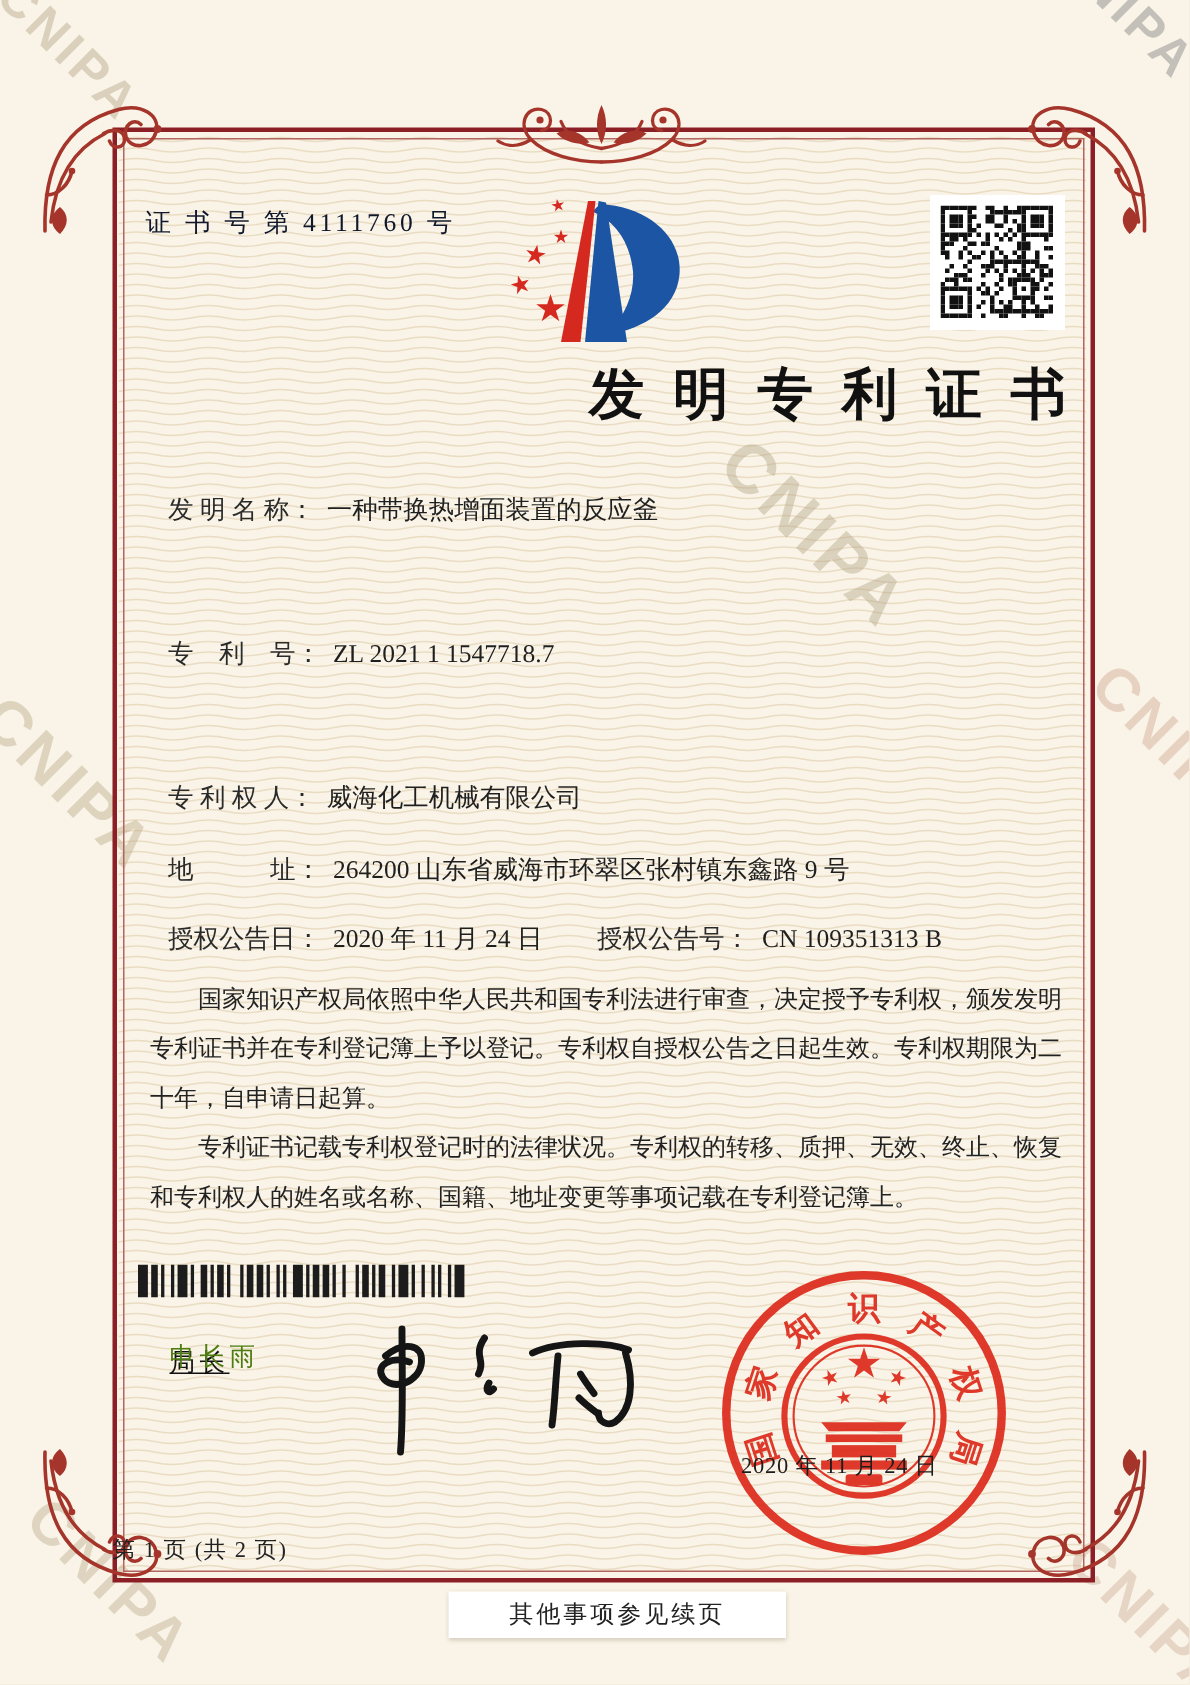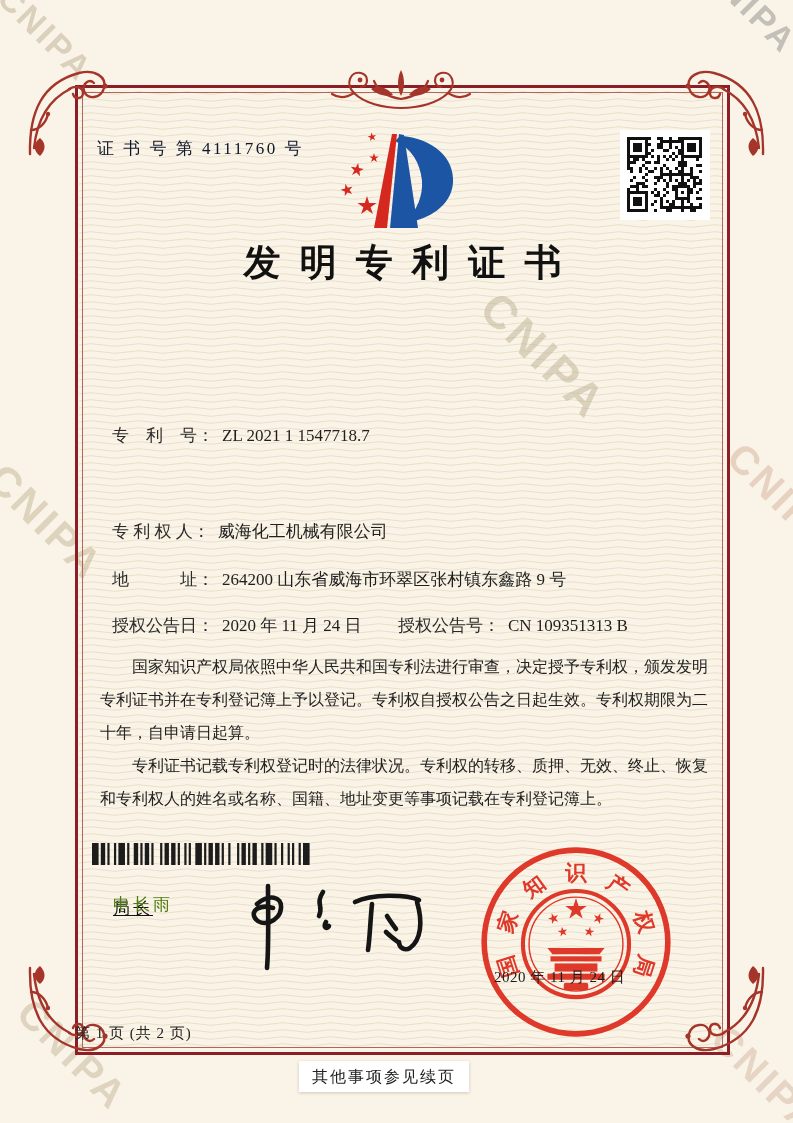--- a/index.html
+++ b/index.html
@@ -29,21 +29,21 @@
   .cert-no { position:absolute; left:97px; top:137px; z-index:3;
     font-size:17px; letter-spacing:2.5px; color:#0f172a; }
 
   .qr-bg { position:absolute; left:620px; top:130px; width:90px; height:90px;
     background:#ffffff; z-index:3; }
   #qr { position:absolute; left:627px; top:137px; z-index:4; }
 
   #logo { position:absolute; left:328px; top:126px; z-index:3; }
 
   .title { position:absolute; left:75px; top:238px; width:655px; z-index:3;
-    text-align:center; font-size:37px; font-weight:bold; color:#111;
+    text-align:right; font-size:37px; font-weight:bold; color:#111;
     letter-spacing:0.52em; text-indent:0.52em; }
 
   .frow { position:absolute; left:112px; z-index:3; font-size:17px;
     white-space:nowrap; color:#1f1f1f; }
   .frow .lab { color:#2a2a2a; margin-right:8px; }
   .frow .val { color:#1f1f1f; }
   .val-fixed { display:inline-block; width:176px; }
 
   .paras { position:absolute; left:100px; top:650px; width:608px; z-index:3;
     font-size:16px; line-height:33px; color:#222; text-align:justify; }
@@ -59,21 +59,21 @@
     font-family:"Liberation Sans","DejaVu Sans",sans-serif; }
   #signature { position:absolute; left:222px; top:874px; z-index:3; }
 
   #seal { position:absolute; left:476px; top:842px; z-index:5; opacity:0.93; }
   .seal-date { position:absolute; left:494px; top:968px; width:172px; z-index:6;
     font-size:15px; color:#1c1c1c; letter-spacing:0.5px; white-space:nowrap; }
 
   .page-num { position:absolute; left:75px; top:1024px; width:655px; z-index:3;
     text-align:left; font-size:15px; color:#222; letter-spacing:1px; }
 
-  .cont-note { position:absolute; left:299px; top:1061px; width:170px; height:31px;
+  .cont-note { position:absolute; left:299px; top:1061px; width:225px; height:31px;
     z-index:3; background:#ffffff; box-shadow:0 1px 3px rgba(90,70,50,.25);
     text-align:center; line-height:31px; font-size:16px; letter-spacing:2px; color:#222; }
 </style>
 </head>
 <body>
 
 <div class="page">
 
   <svg width="0" height="0" style="position:absolute">
     <defs>
@@ -568,20 +568,23 @@
       <rect x="27" y="72" width="3" height="3" fill="#111"></rect>
       <rect x="39" y="72" width="3" height="3" fill="#111"></rect>
       <rect x="42" y="72" width="3" height="3" fill="#111"></rect>
       <rect x="54" y="72" width="3" height="3" fill="#111"></rect>
       <rect x="63" y="72" width="3" height="3" fill="#111"></rect>
       <rect x="66" y="72" width="3" height="3" fill="#111"></rect>
     </svg>
 
   <div class="title">发明专利证书</div>
 
+  <div class="frow" style="top:328px">
+    <span class="lab">发 明 名 称：</span><span class="val">一种带换热增面装置的反应釜</span>
+  </div>
   <div class="frow" style="top:424px">
     <span class="lab">专　利　号：</span><span class="val">ZL 2021 1 1547718.7</span>
   </div>
   <div class="frow" style="top:520px">
     <span class="lab">专 利 权 人：</span><span class="val">威海化工机械有限公司</span>
   </div>
   <div class="frow" style="top:568px">
     <span class="lab">地　　　址：</span><span class="val">264200 山东省威海市环翠区张村镇东鑫路 9 号</span>
   </div>
   <div class="frow" style="top:614px">

